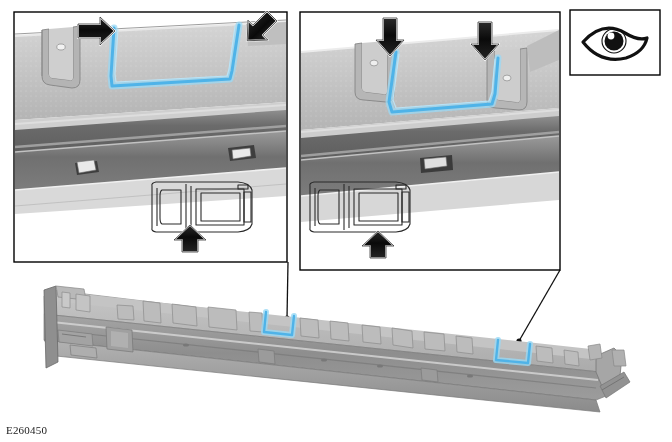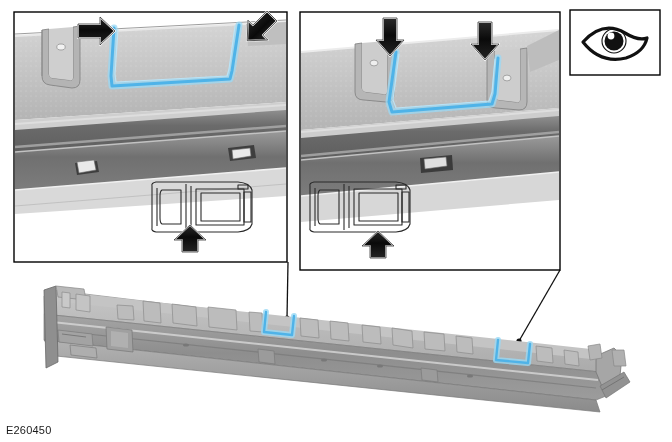--- a/index.html
+++ b/index.html
@@ -17,21 +17,21 @@
   #figure {
     position: absolute;
     left: 0; top: 0;
     width: 672px;
     height: 442px;
   }
   .fig-id {
     position: absolute;
     left: 6px;
     top: 424px;
-    font-family: Liberation Sans, sans-serif;
+    font-family: Liberation Serif, serif;
     font-size: 11px;
     color: #1a1a1a;
     letter-spacing: 0.2px;
     white-space: nowrap;
   }
 </style>
 </head>
 <body>
 
 <svg id="figure" viewBox="0 0 672 442" width="672" height="442" xmlns="http://www.w3.org/2000/svg">

